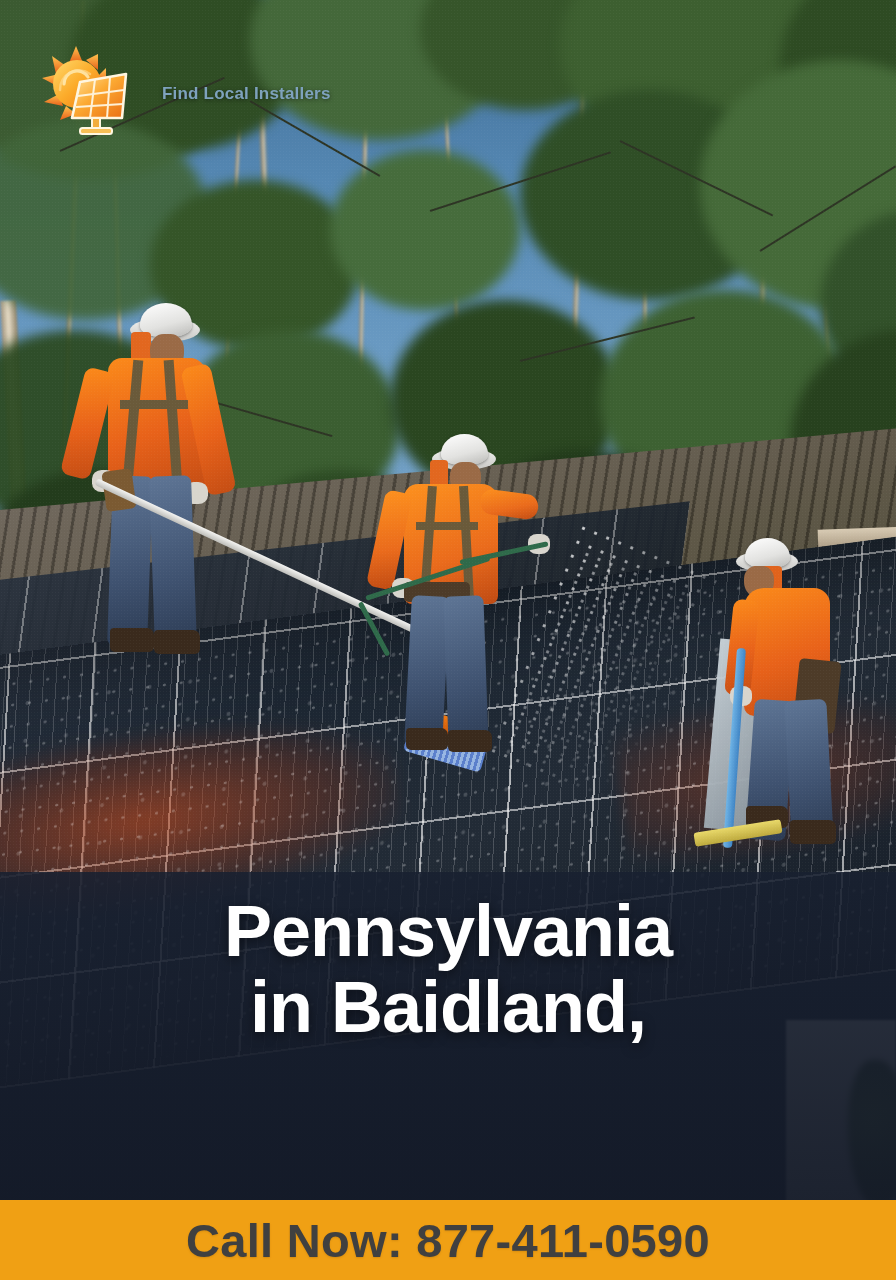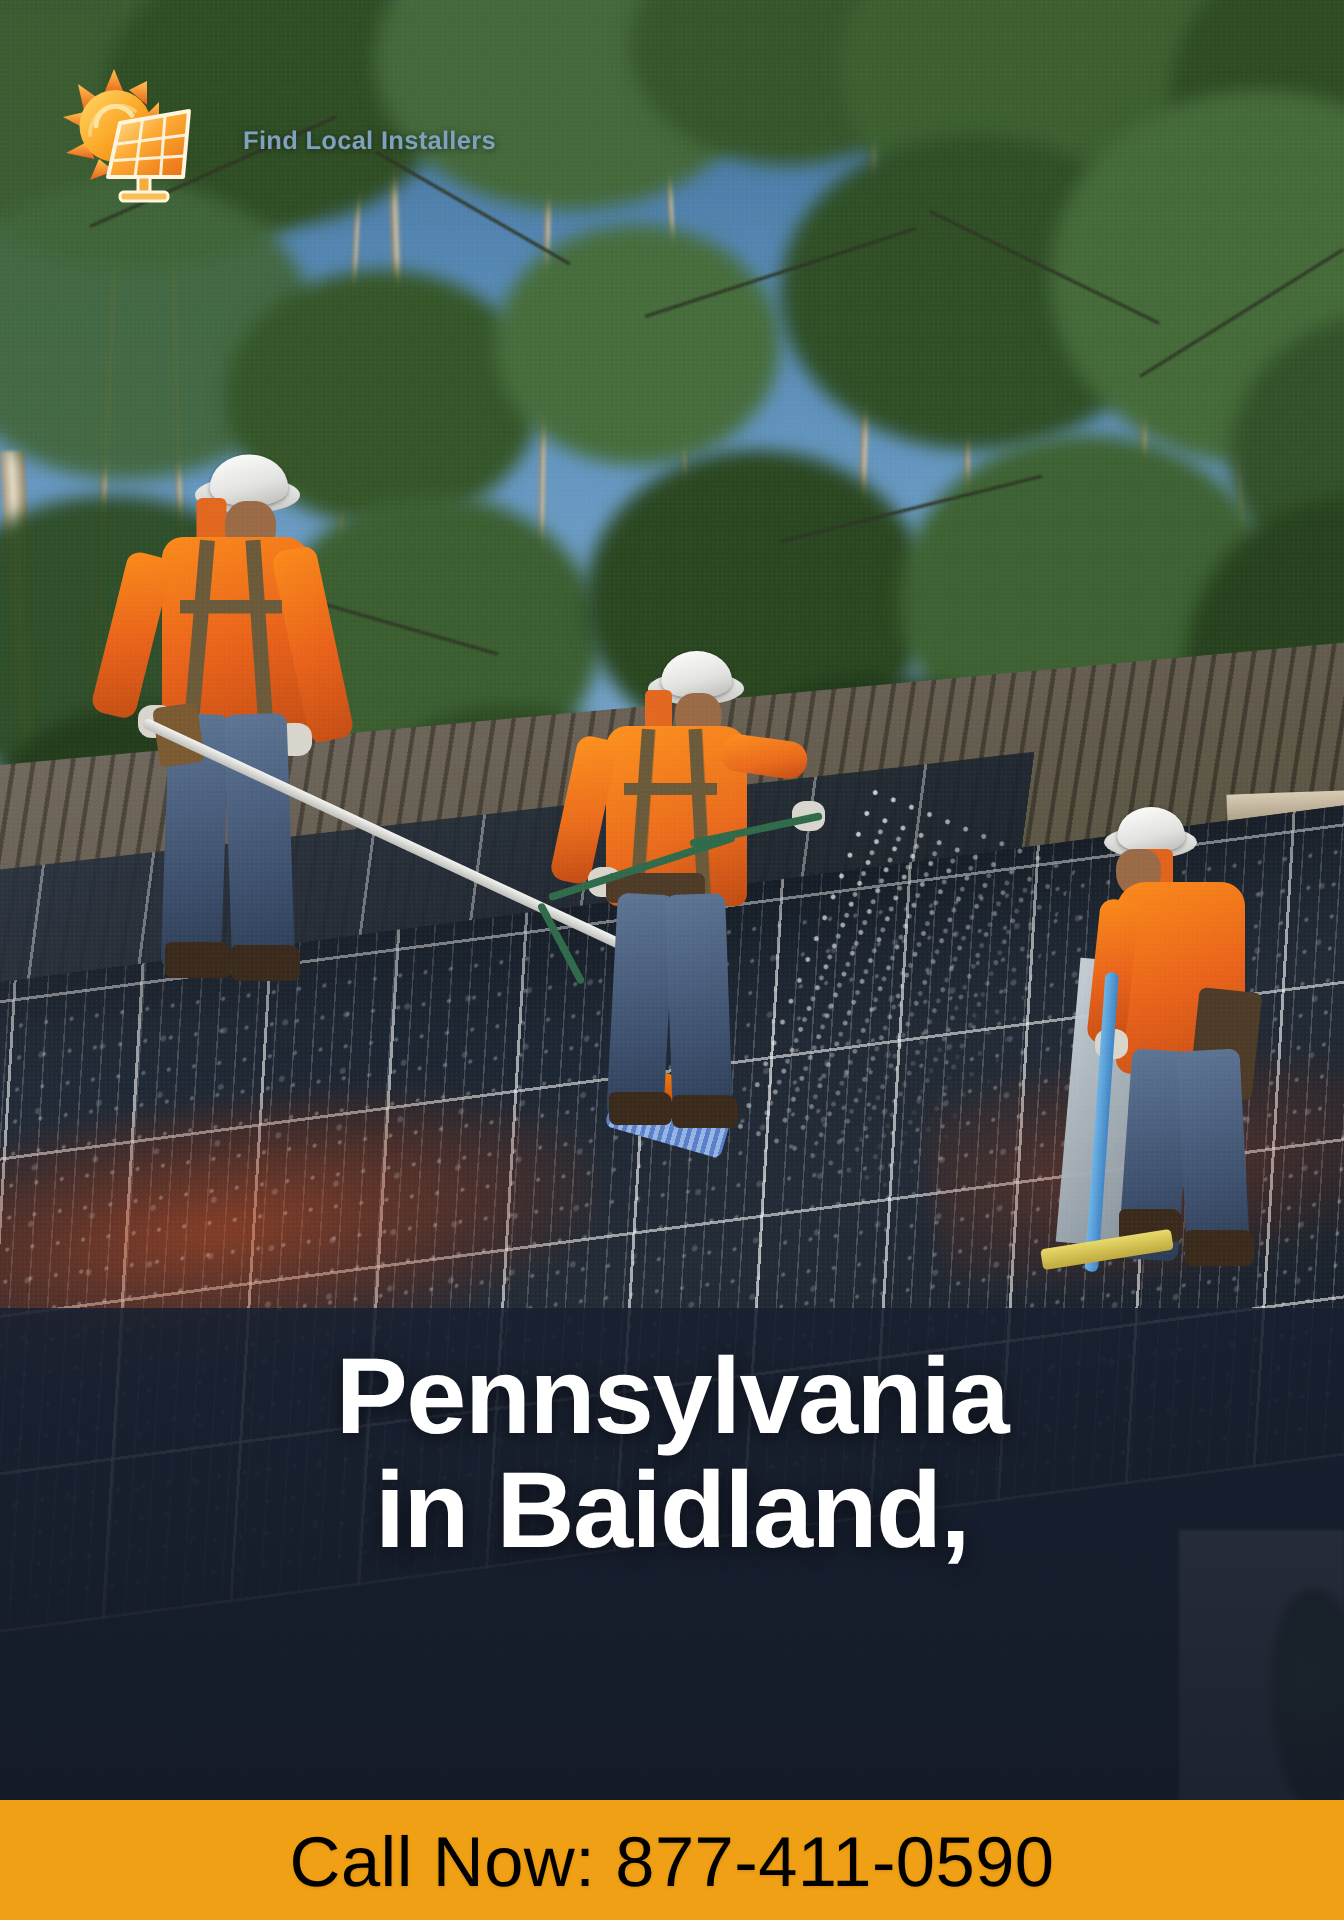--- a/index.html
+++ b/index.html
@@ -232,21 +232,21 @@
   .headline .ln1{ text-align:left; padding-left:16px; }
 
   
   .cta{
     position:absolute; left:0; top:1200px; width:896px; height:80px;
     background:#f0a014;
     display:flex; align-items:center; justify-content:center;
     z-index:30;
   }
   .cta-text{
-    color:#000000; font-weight:normal; font-size:47px; letter-spacing:.3px;
+    color:#404040; font-weight:bold; font-size:47px; letter-spacing:.3px;
     text-shadow:0 1px 2px rgba(140,80,0,.25);
   }
 </style>
 </head>
 <body>
 
 <div class="poster">
 
   <div class="photo">
 

